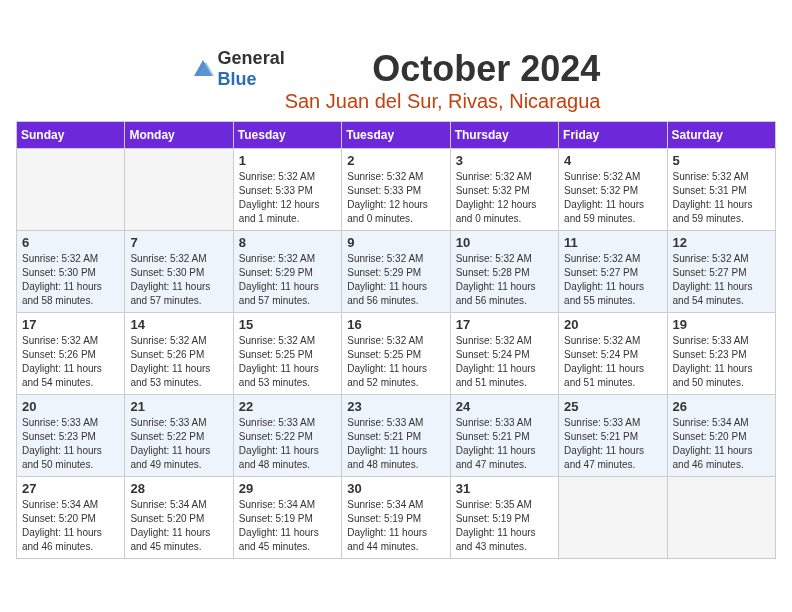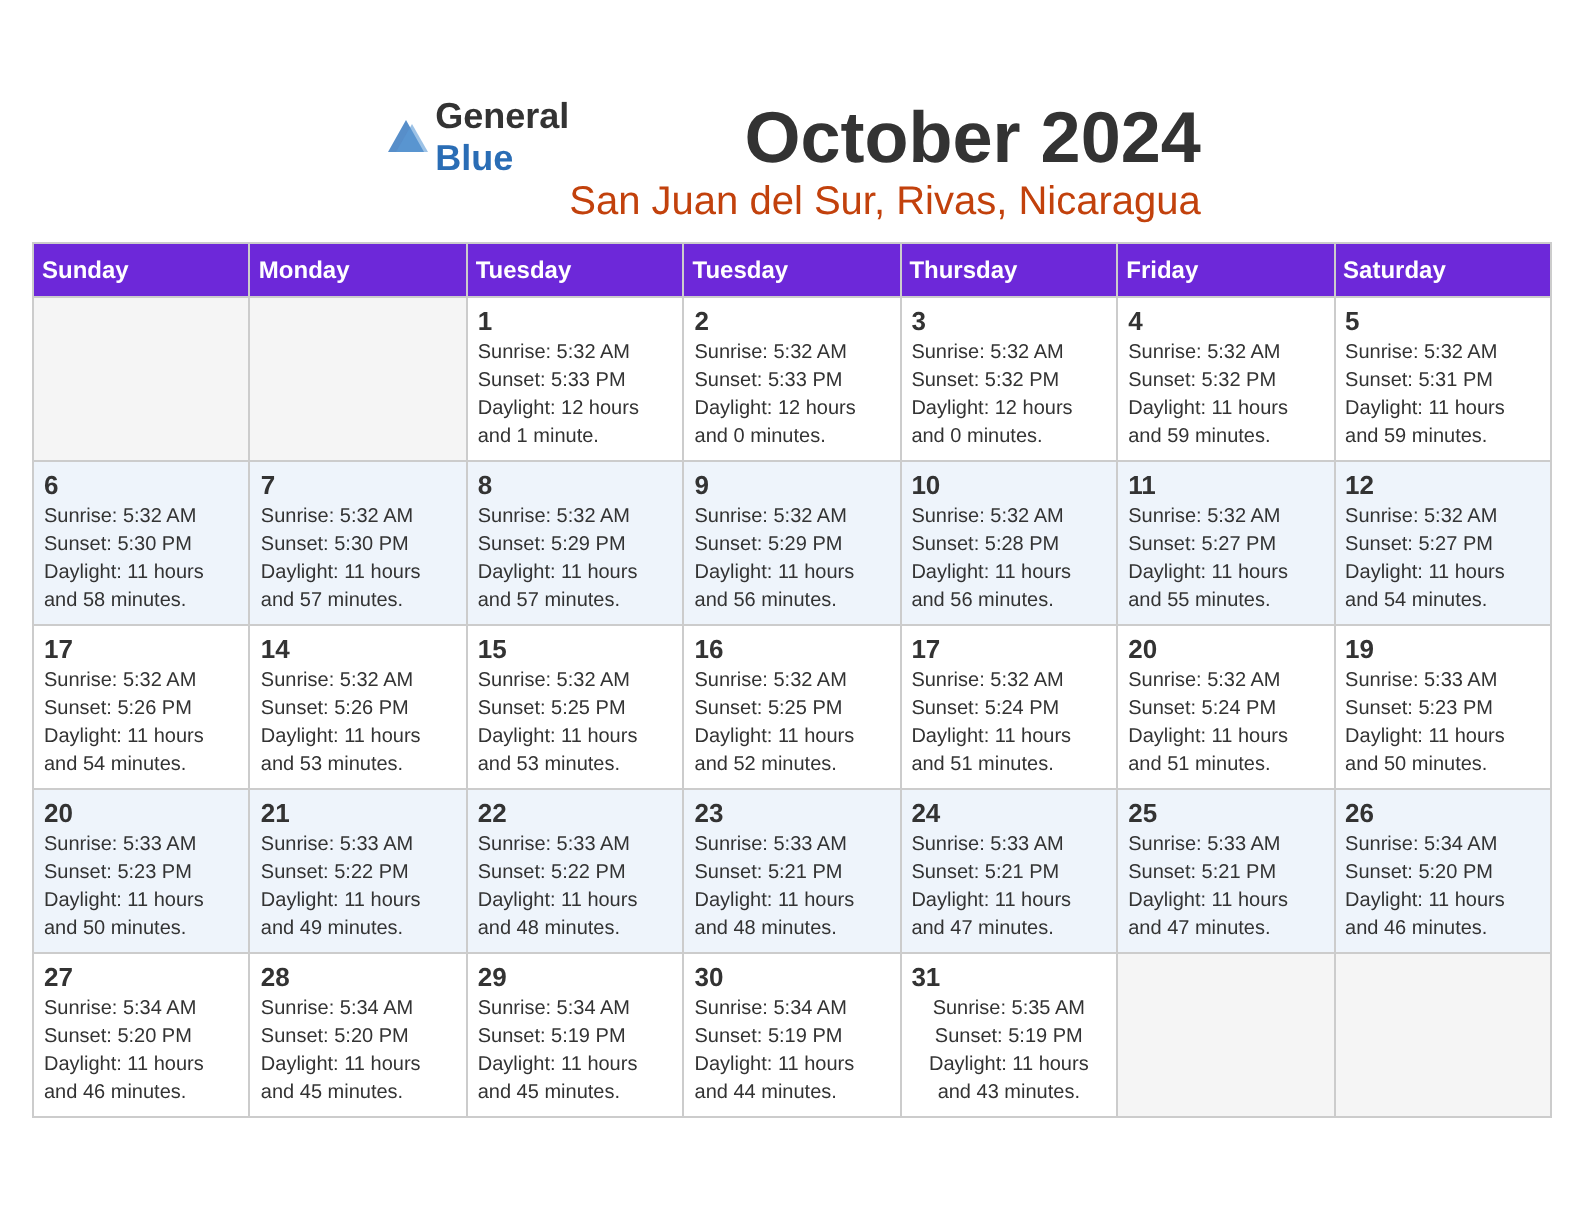--- a/index.html
+++ b/index.html
@@ -331,21 +331,21 @@
         </td>
         <td>
           <span class="day-num">30</span>
           <div class="day-info" style="white-space: pre-line;">Sunrise: 5:34 AM
 Sunset: 5:19 PM
 Daylight: 11 hours
 and 44 minutes.</div>
         </td>
         <td>
           <span class="day-num">31</span>
-          <div class="day-info" style="white-space: pre-line; text-align: center;">Sunrise: 5:35 AM
+          <div class="day-info" style="white-space: pre-line;">Sunrise: 5:35 AM
 Sunset: 5:19 PM
 Daylight: 11 hours
 and 43 minutes.</div>
         </td>
         <td class="empty"></td>
         <td class="empty"></td>
       </tr>
     </tbody>
 </table>
 

